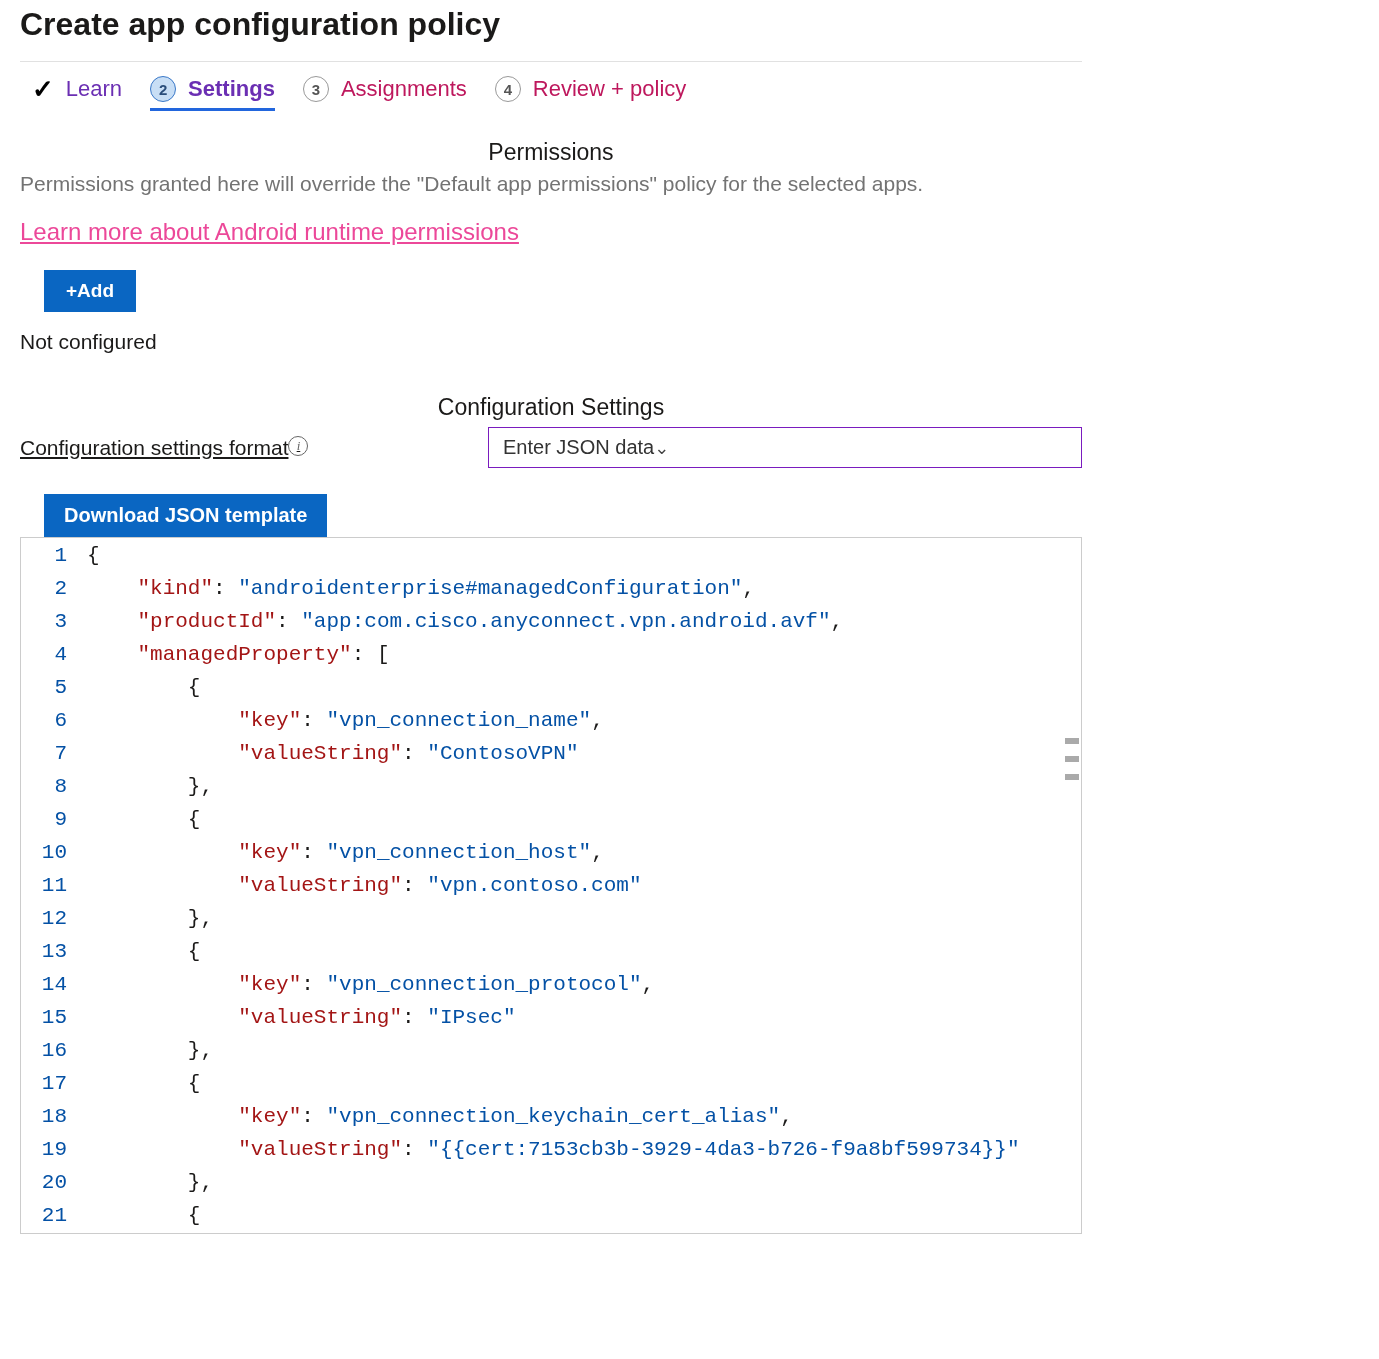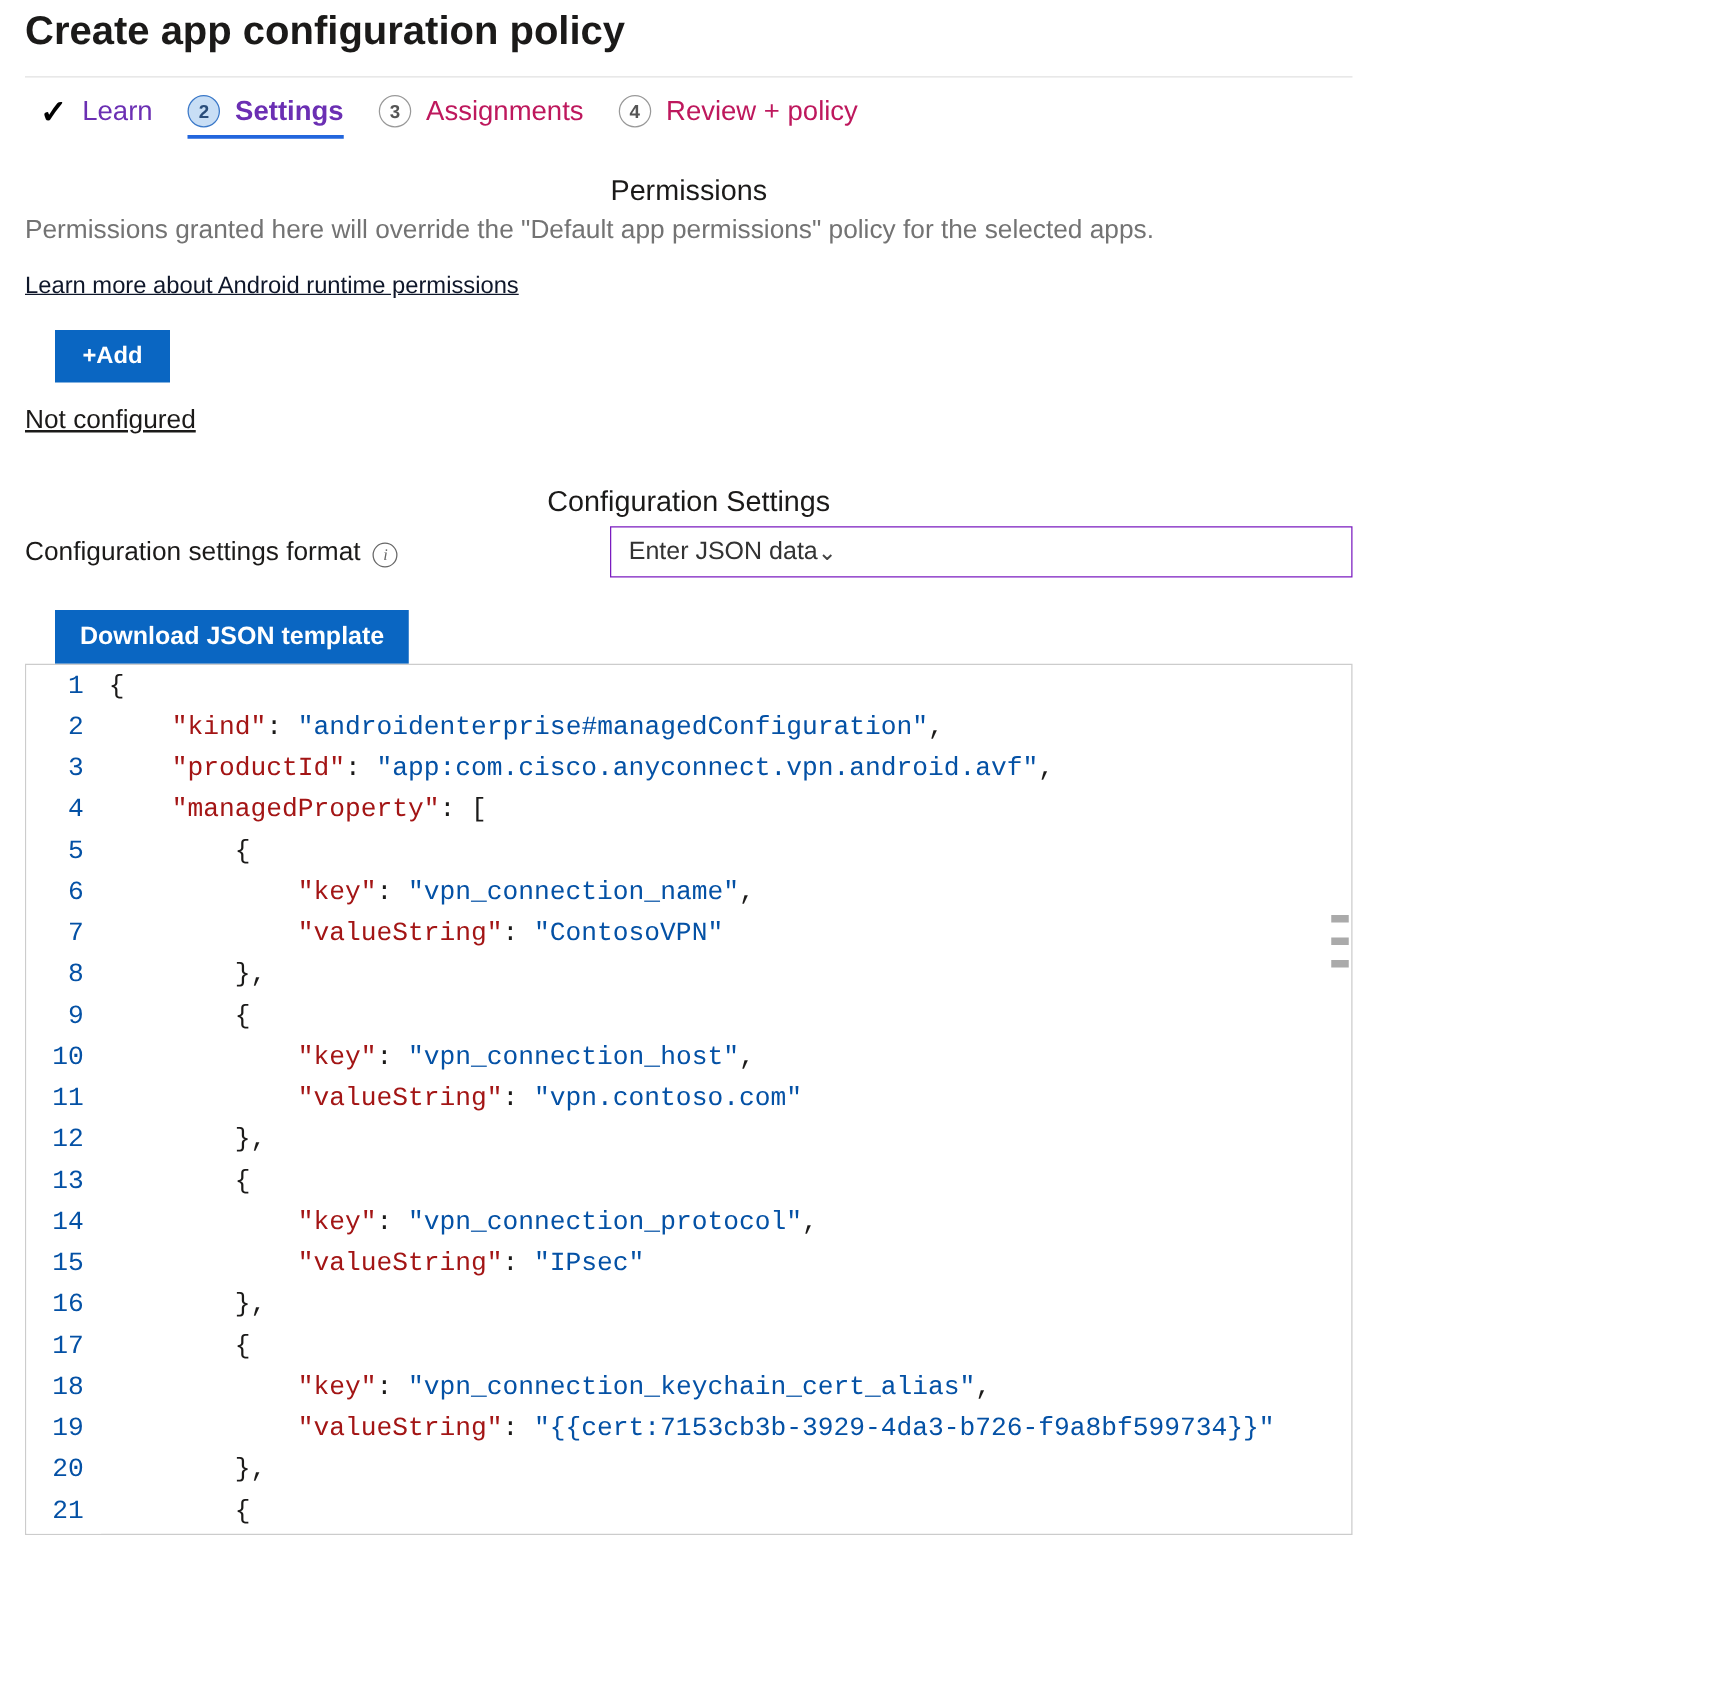--- a/index.html
+++ b/index.html
@@ -60,55 +60,55 @@
     color: #1b1a19;
     margin: 4px 0 6px 0;
     text-align: center;
   }
   .subtext {
     font-size: 21px;
     color: #737373;
     margin-bottom: 22px;
   }
   .link {
-    color: #0f172a;
+    color: #ec4899;
     text-decoration: underline;
-    font-size: 19px;
+    font-size: 24px;
     cursor: pointer;
     display: inline-block;
     margin-bottom: 24px;
     text-align: center;
   }
 
   .btn-primary {
     background: #0a66c2;
     color: #fff;
     border: none;
     font-size: 19px;
     font-weight: 600;
     padding: 8px 22px;
     cursor: pointer;
     margin-left: 24px;
   }
   .btn-primary.add { padding: 10px 22px; }
-  .not-conf { font-size: 21px; margin-top: 18px; margin-bottom: 40px; text-decoration: underline;}
+  .not-conf { font-size: 21px; margin-top: 18px; margin-bottom: 40px;}
 
   .form-row {
     display: flex;
     align-items: center;
     gap: 18px;
     margin-bottom: 16px;
   }
   .form-label {
     font-size: 21px;
     color: #1b1a19;
     display: flex;
-    align-items: flex-end;
-    gap: 10px;
+    align-items: flex-start;
     width: 450px;
+    text-decoration: underline;
   }
   .info-icon {
     width: 20px; height: 20px; border: 1.5px solid #666; border-radius: 50%;
     display: inline-flex; align-items: center; justify-content: center;
     font-size: 13px; color: #666; font-style: italic; font-family: serif;
   }
   .select-like {
     border: 1.5px solid #7a1bbf;
     background: #fff;
     color: #333;

